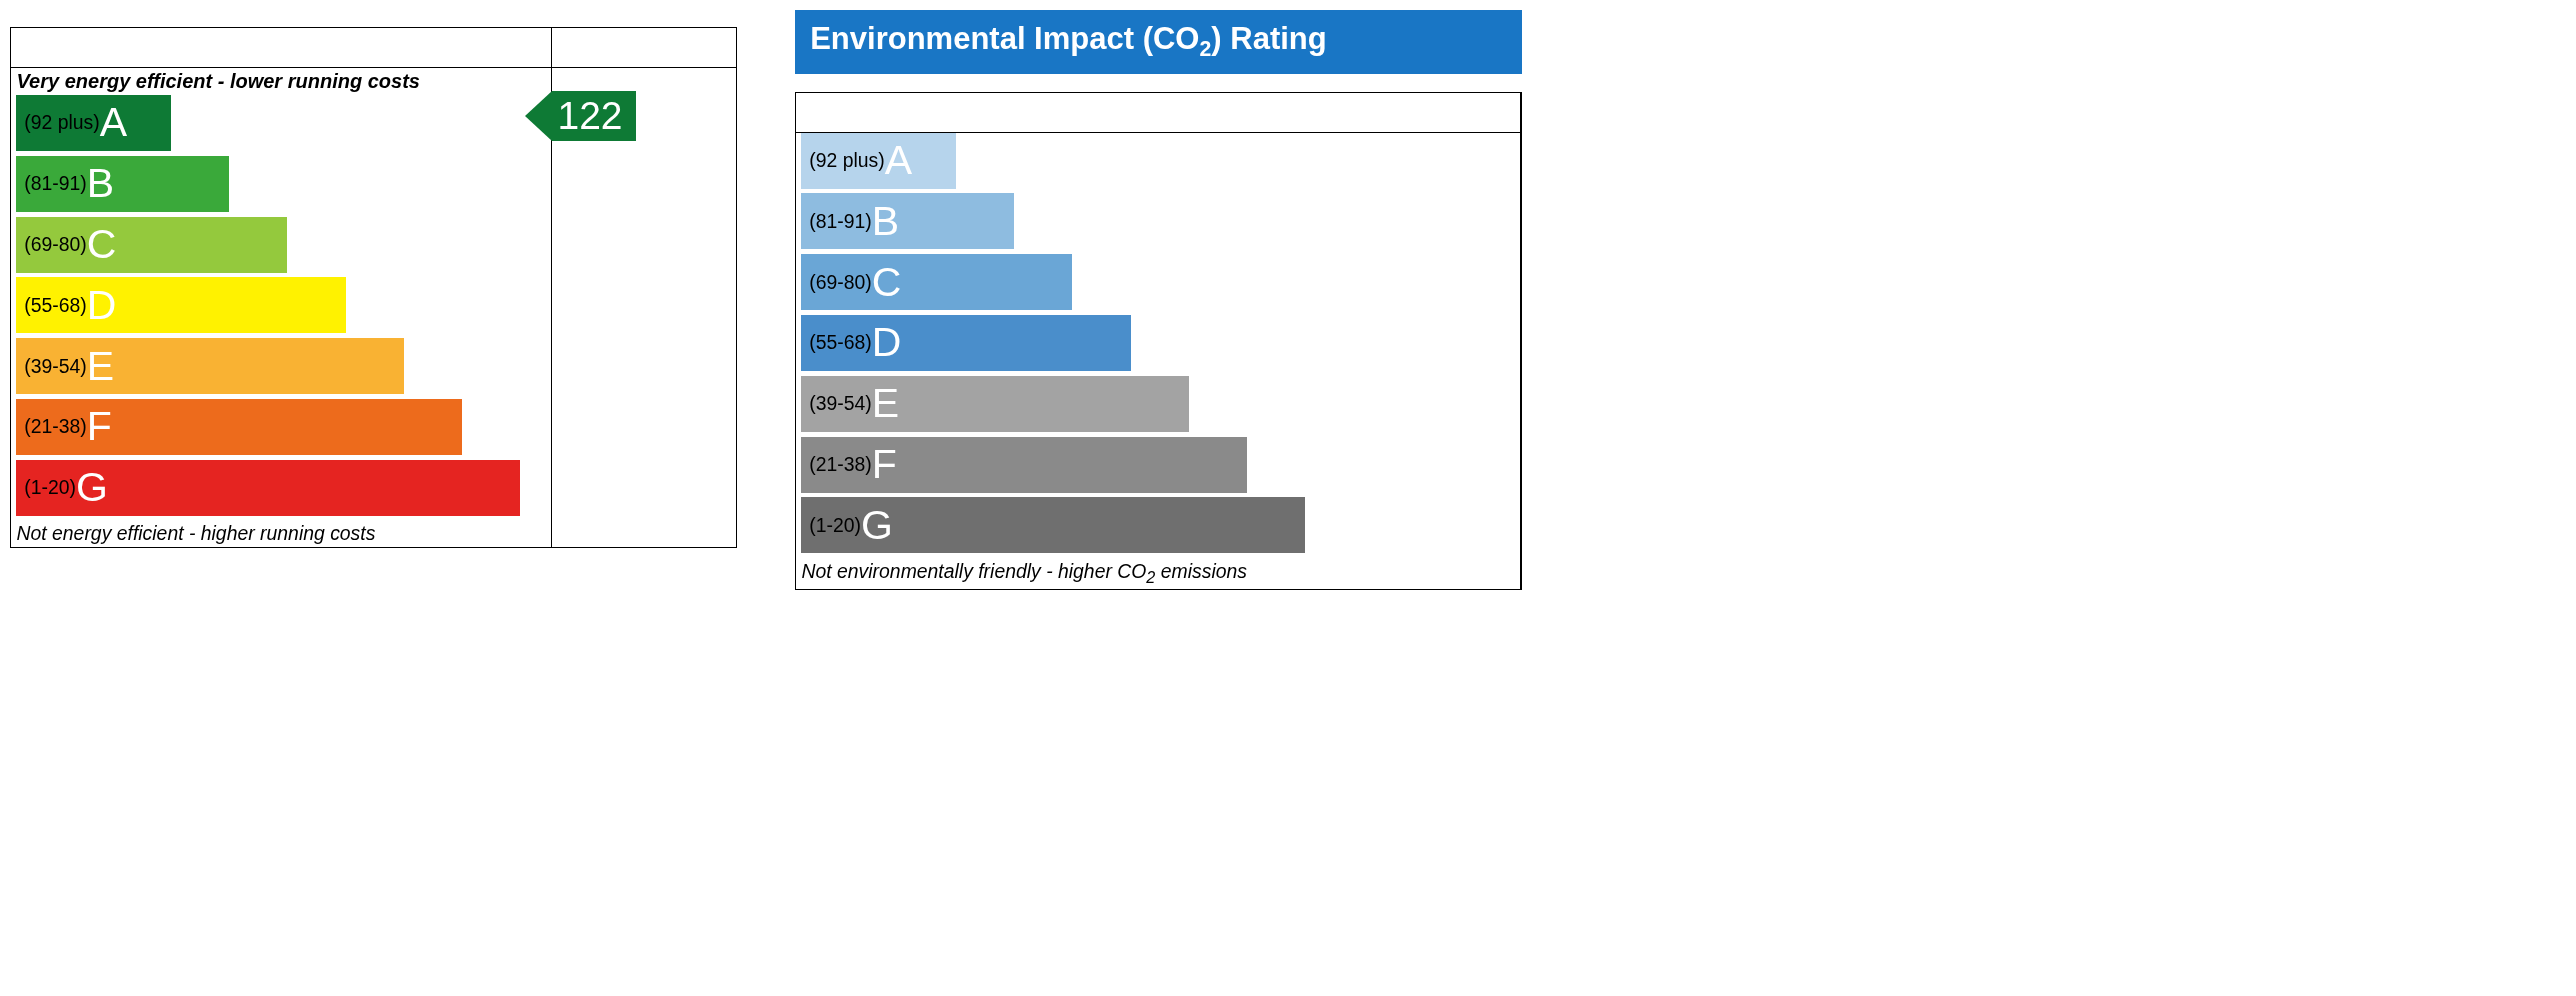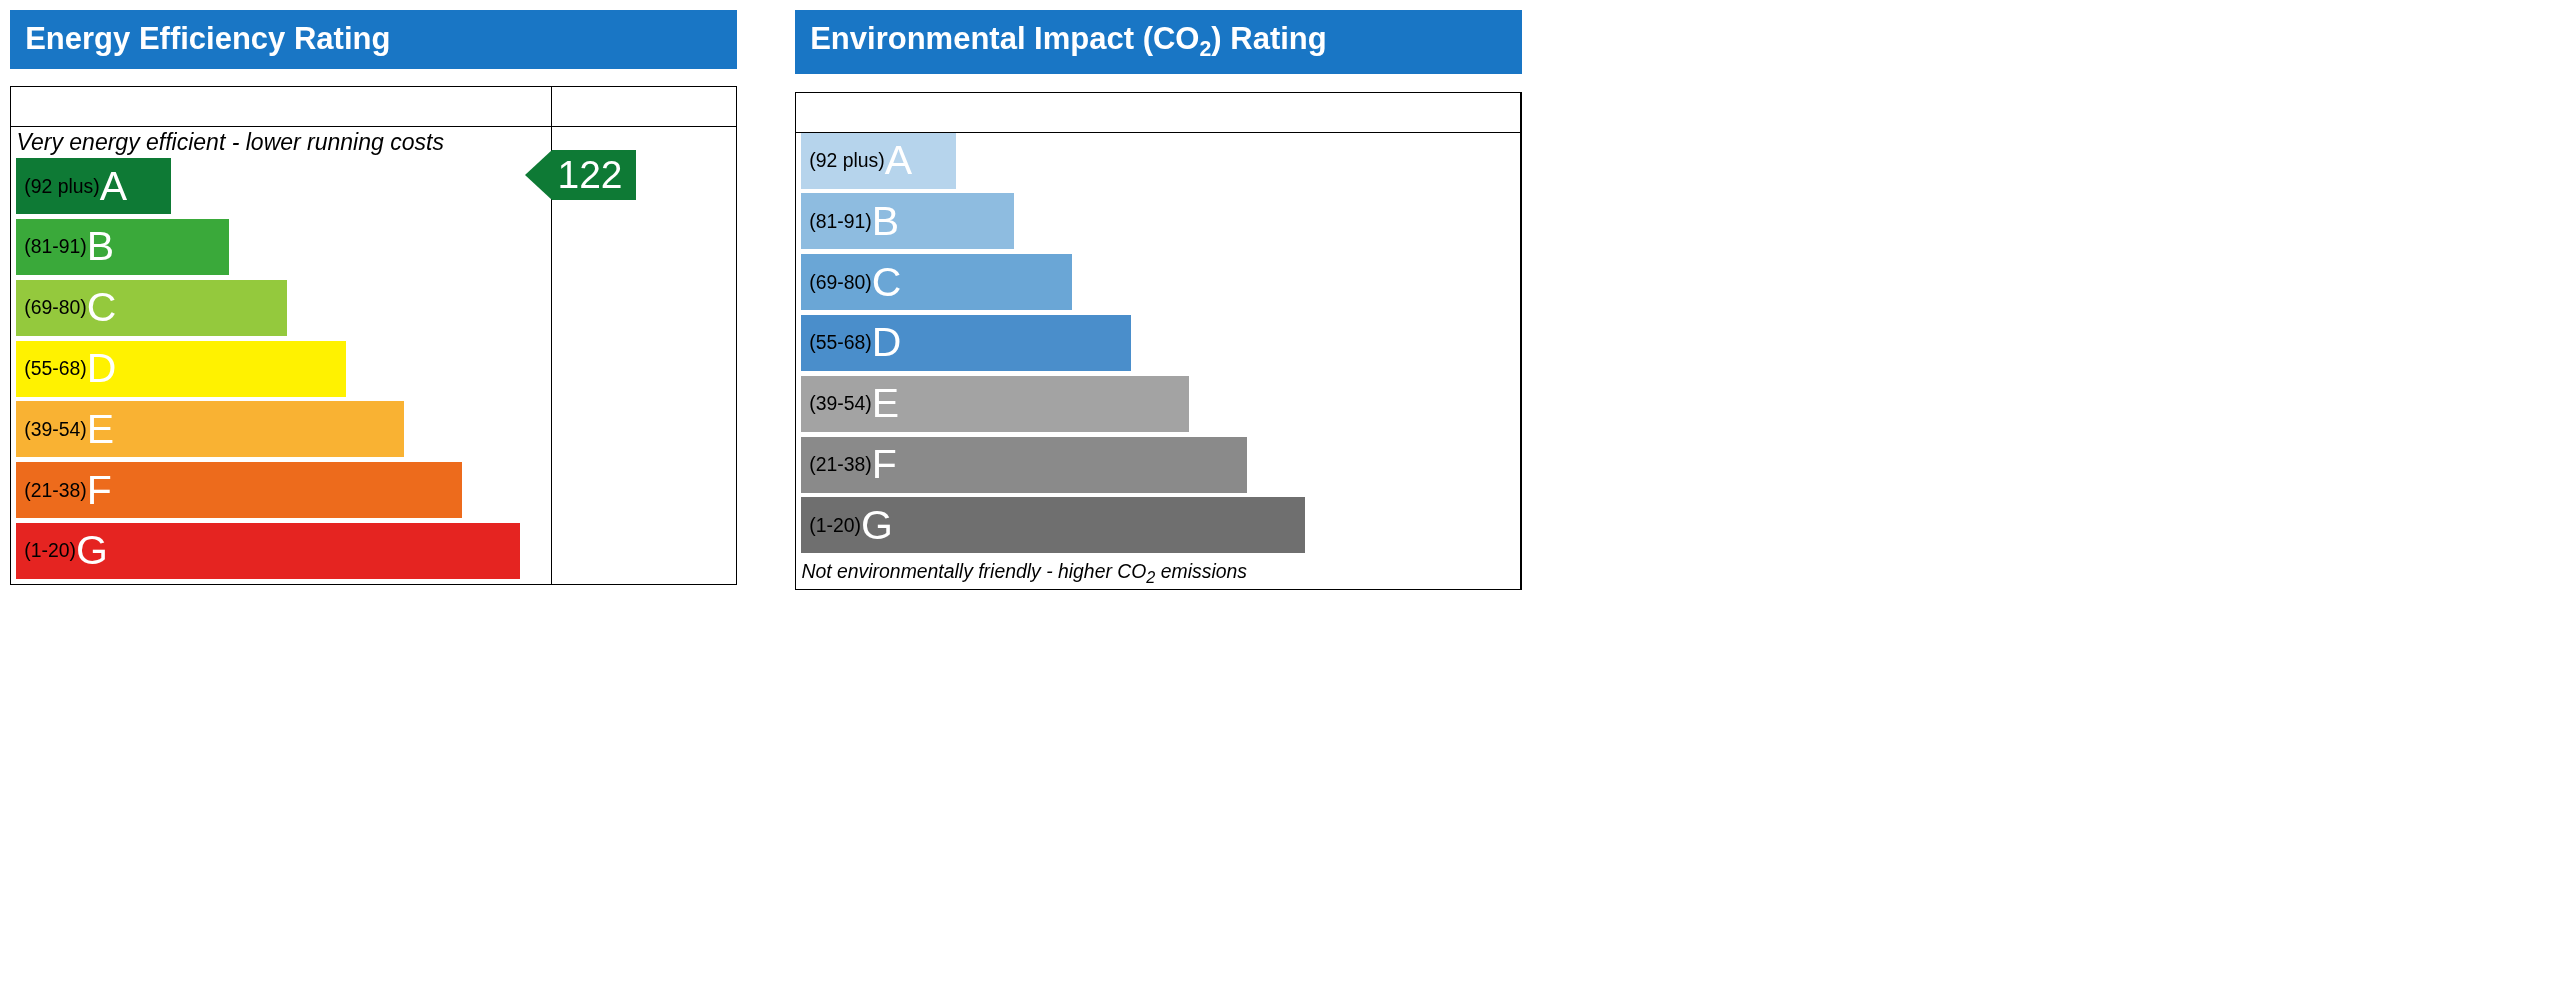--- a/index.html
+++ b/index.html
@@ -37,22 +37,23 @@
   .chart-right {
     width: 184px;
     position: relative;
   }
   .header-row {
     height: 39px;
     border-bottom: 1.9px solid black;
   }
   .top-caption {
     font-style: italic;
-    font-size: 23px;
+    font-size: 20px;
     padding: 1.9px 5.8px;
+    font-weight: bold;
   }
   .bottom-caption {
     font-style: italic;
     font-size: 19.4px;
     padding: 1.9px 5.8px;
   }
   .bars-area {
     padding: 0 5.8px 0 5.8px;
   }
   .bar-row {
@@ -103,21 +104,20 @@
     padding: 0 13.6px 0 5.8px;
     height: 50px;
     display: flex;
     align-items: center;
   }
 </style>
 </head>
 <body>
 
 <div class="rating-panel">
-  <h2 class="panel-title">Energy Efficiency Rating</h2>
   <div class="chart-outer">
     <div class="chart-left">
       <div class="header-row"></div>
       <div class="top-caption">Very energy efficient - lower running costs</div>
       <div class="bars-area" id="bars-left">
           <div class="bar-row">
             <div class="bar" style="background: rgb(14, 122, 53); width: 155px;">
               <span class="bar-range">(92 plus)</span>
               <span class="bar-letter">A</span>
             </div>
@@ -152,20 +152,21 @@
               <span class="bar-letter">F</span>
             </div>
           </div>
           <div class="bar-row">
             <div class="bar" style="background: rgb(229, 36, 33); width: 504px;">
               <span class="bar-range">(1-20)</span>
               <span class="bar-letter">G</span>
             </div>
           </div>
         </div>
+      <div class="bottom-caption">Not energy efficient - higher running costs</div>
     </div>
     <div class="chart-right">
       <div class="header-row"></div>
       <div style="position:relative; height:31px;"></div>
       <div class="pointer-container" style="top:70px;">
         <div class="pointer">
           <div class="pointer-arrow" id="ptr-arrow-left" style="border-right: 27px solid rgb(14, 122, 53);"></div>
           <div class="pointer-body" id="ptr-body-left" style="background: rgb(14, 122, 53);">122</div>
         </div>
       </div>

